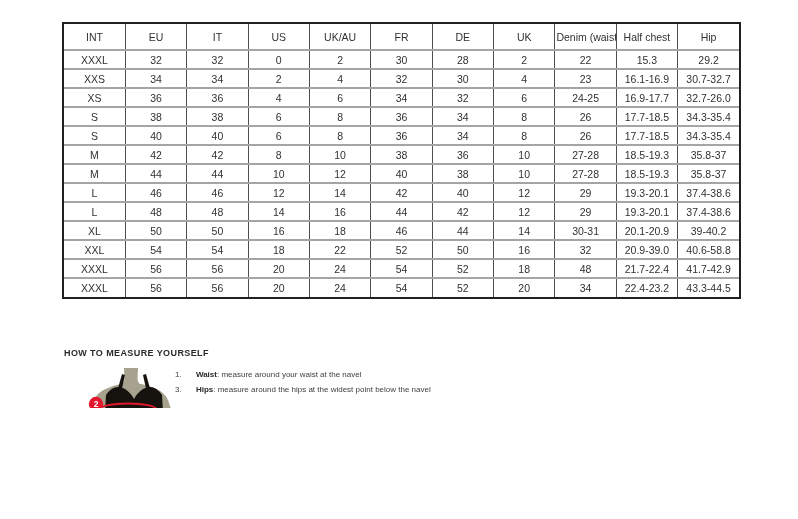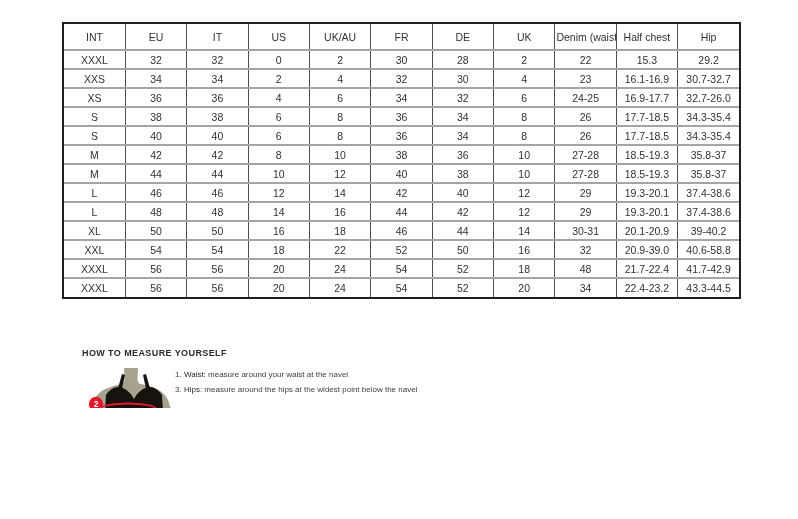--- a/index.html
+++ b/index.html
@@ -49,32 +49,31 @@
 
   
   .measure-title {
     position: absolute;
     left: 64px;
     top: 348px;
     font-size: 9px;
     font-weight: bold;
     letter-spacing: 0.4px;
     color: #2b2a2b;
-    margin-left: 18px;
   }
   .measure-steps {
     position: absolute;
     left: 175px;
     top: 371px;
     font-size: 8px;
     color: #414043;
   }
   .step { margin-bottom: 7px; line-height: 8px; }
   .step-num { color: #414043; }
-  .step-label { font-weight: normal; color: #2b2a2b; }
+  .step-label { font-weight: bold; color: #2b2a2b; margin-left: 12px; }
 
   .measure-figure {
     position: absolute;
     left: 78px;
     top: 368px;
     width: 112px;
     height: 134px;
   }
   .measure-figure svg { display: block; }
 </style>

